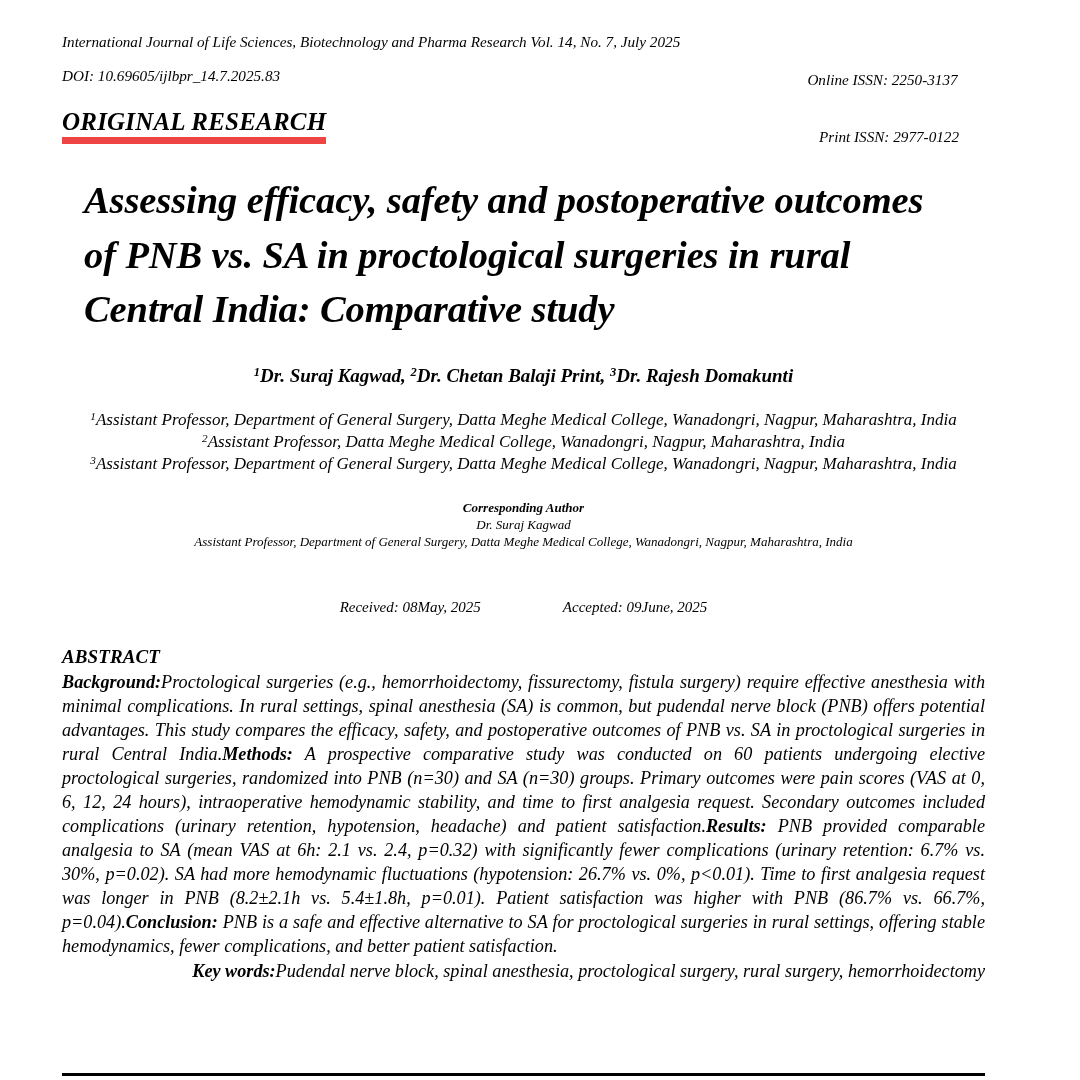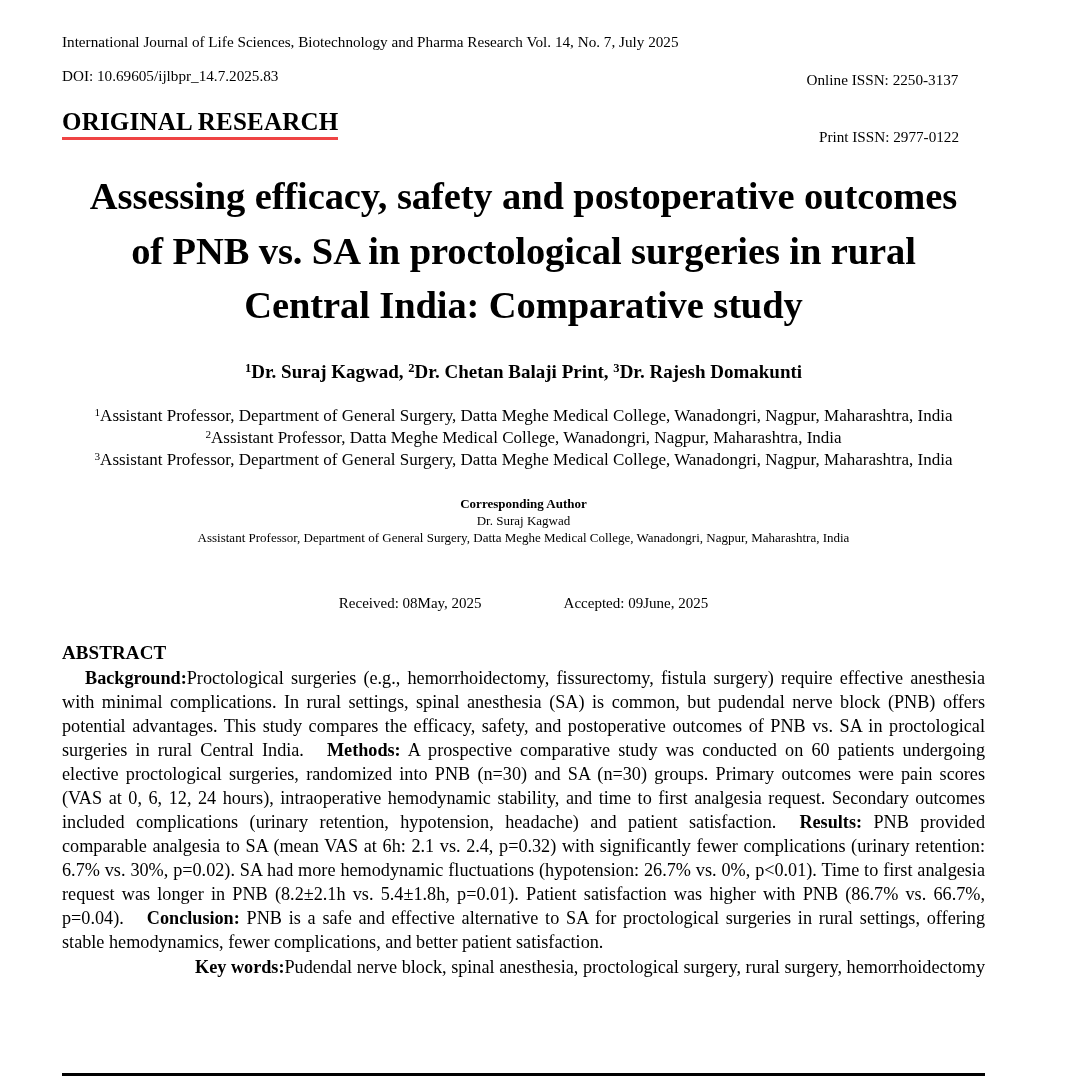--- a/index.html
+++ b/index.html
@@ -16,20 +16,21 @@
     color: #000000;
     -webkit-font-smoothing: antialiased;
   }
 
   .page {
     position: relative;
     width: 1080px;
     height: 1080px;
     box-sizing: border-box;
     padding: 32px 95px 13px 62px;
+    font-style: italic;
   }
 
   
   .masthead {
     position: relative;
     height: 62px;
   }
 
   .journal-line {
     position: absolute;
@@ -68,32 +69,31 @@
     padding-left: 13px;
   }
 
   
   .article-type {
     margin-top: 14px;
     font-size: 25px;
     font-weight: bold;
     letter-spacing: 0.2px;
     display: inline-block;
-    border-bottom: 3px solid #ef4444;
+    border-bottom: 7px solid #ef4444;
     padding-bottom: 1px;
     line-height: 1.12;
   }
 
   
   .title {
     margin: 29px 22px 0 22px;
     font-size: 38.5px;
     font-weight: bold;
     line-height: 1.42;
-    text-align: center;
     letter-spacing: -0.1px;
   }
 
   
   .authors {
     margin-top: 27px;
     font-size: 19px;
     font-weight: bold;
     text-align: center;
     line-height: 1.3;
@@ -160,21 +160,20 @@
   .abstract-body {
     margin-top: 1px;
     font-size: 18.2px;
     line-height: 1.32;
     text-align: justify;
     text-justify: inter-word;
   }
 
   .abstract-body b {
     font-weight: bold;
-    margin-left: 23px;
   }
 
   .keywords {
     margin-top: 1px;
     font-size: 18.2px;
     line-height: 1.32;
     text-align: right;
   }
 
   .keywords b {

